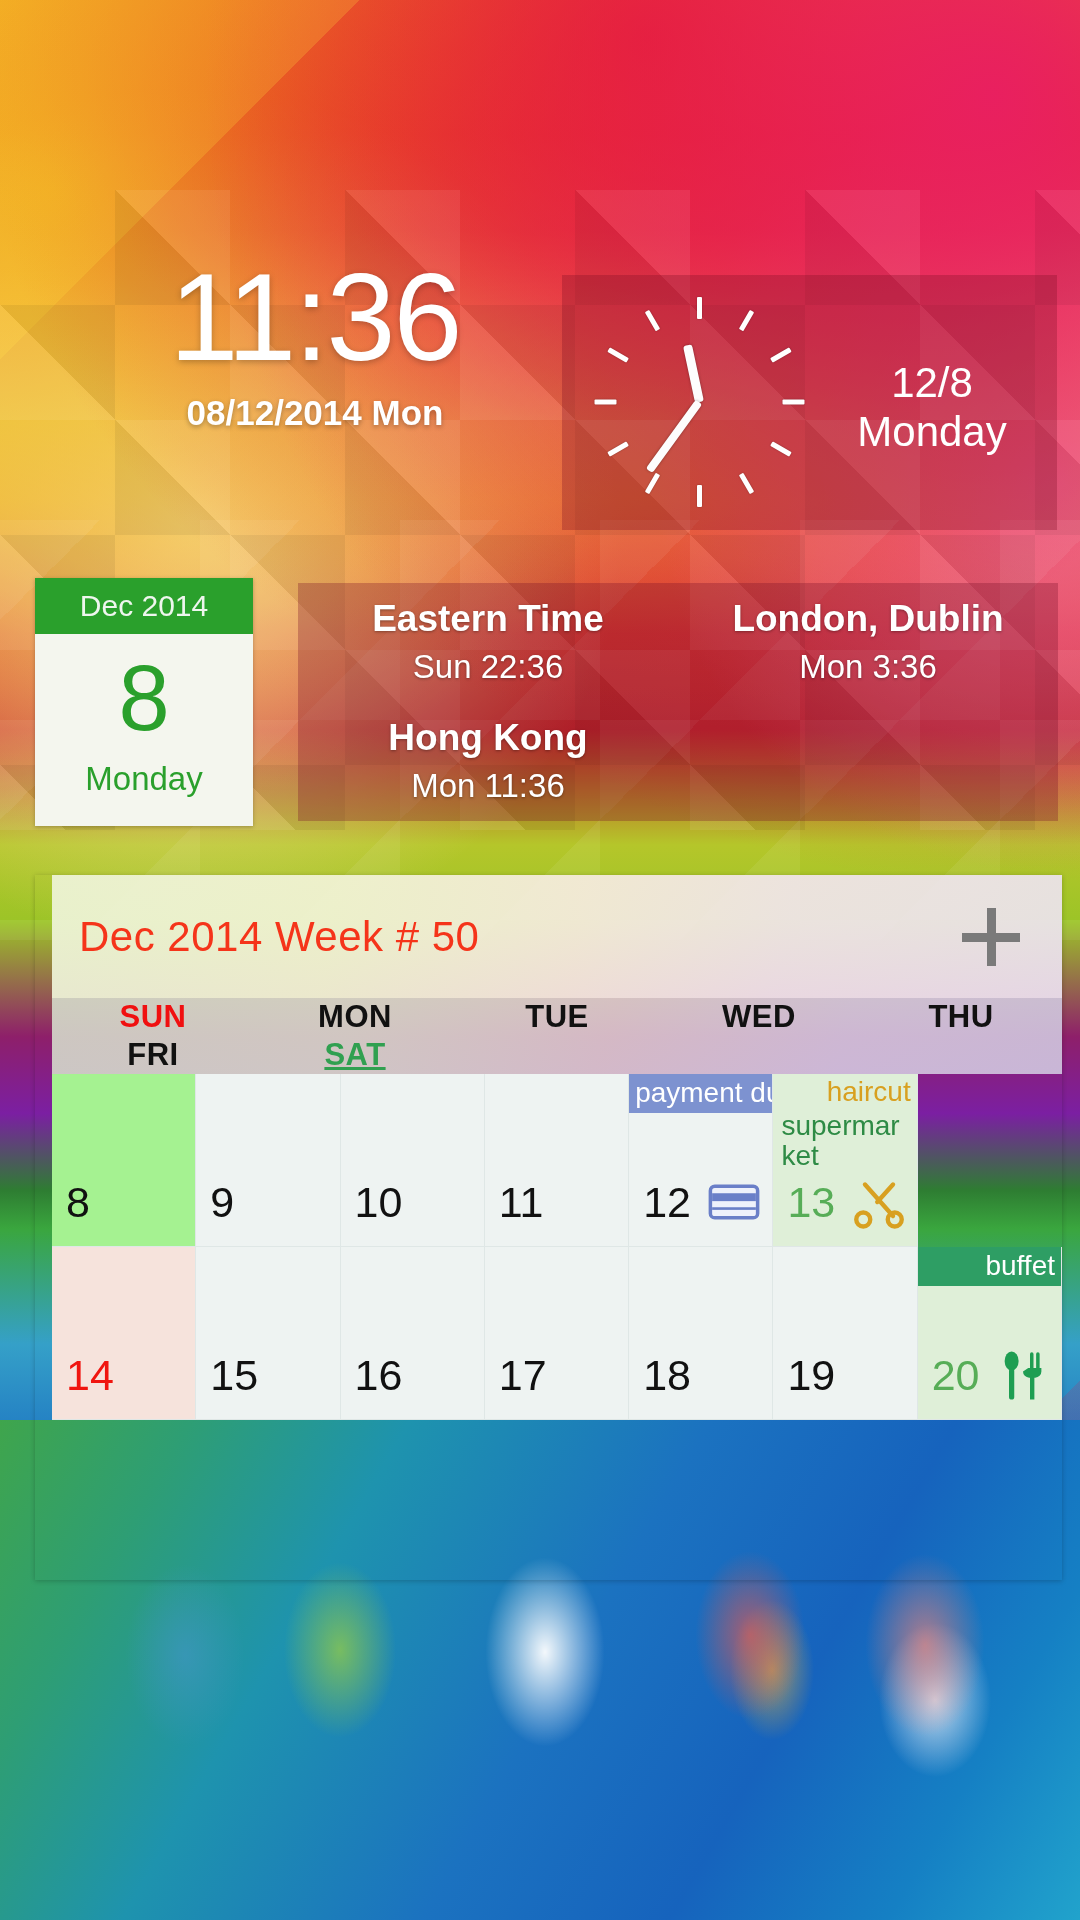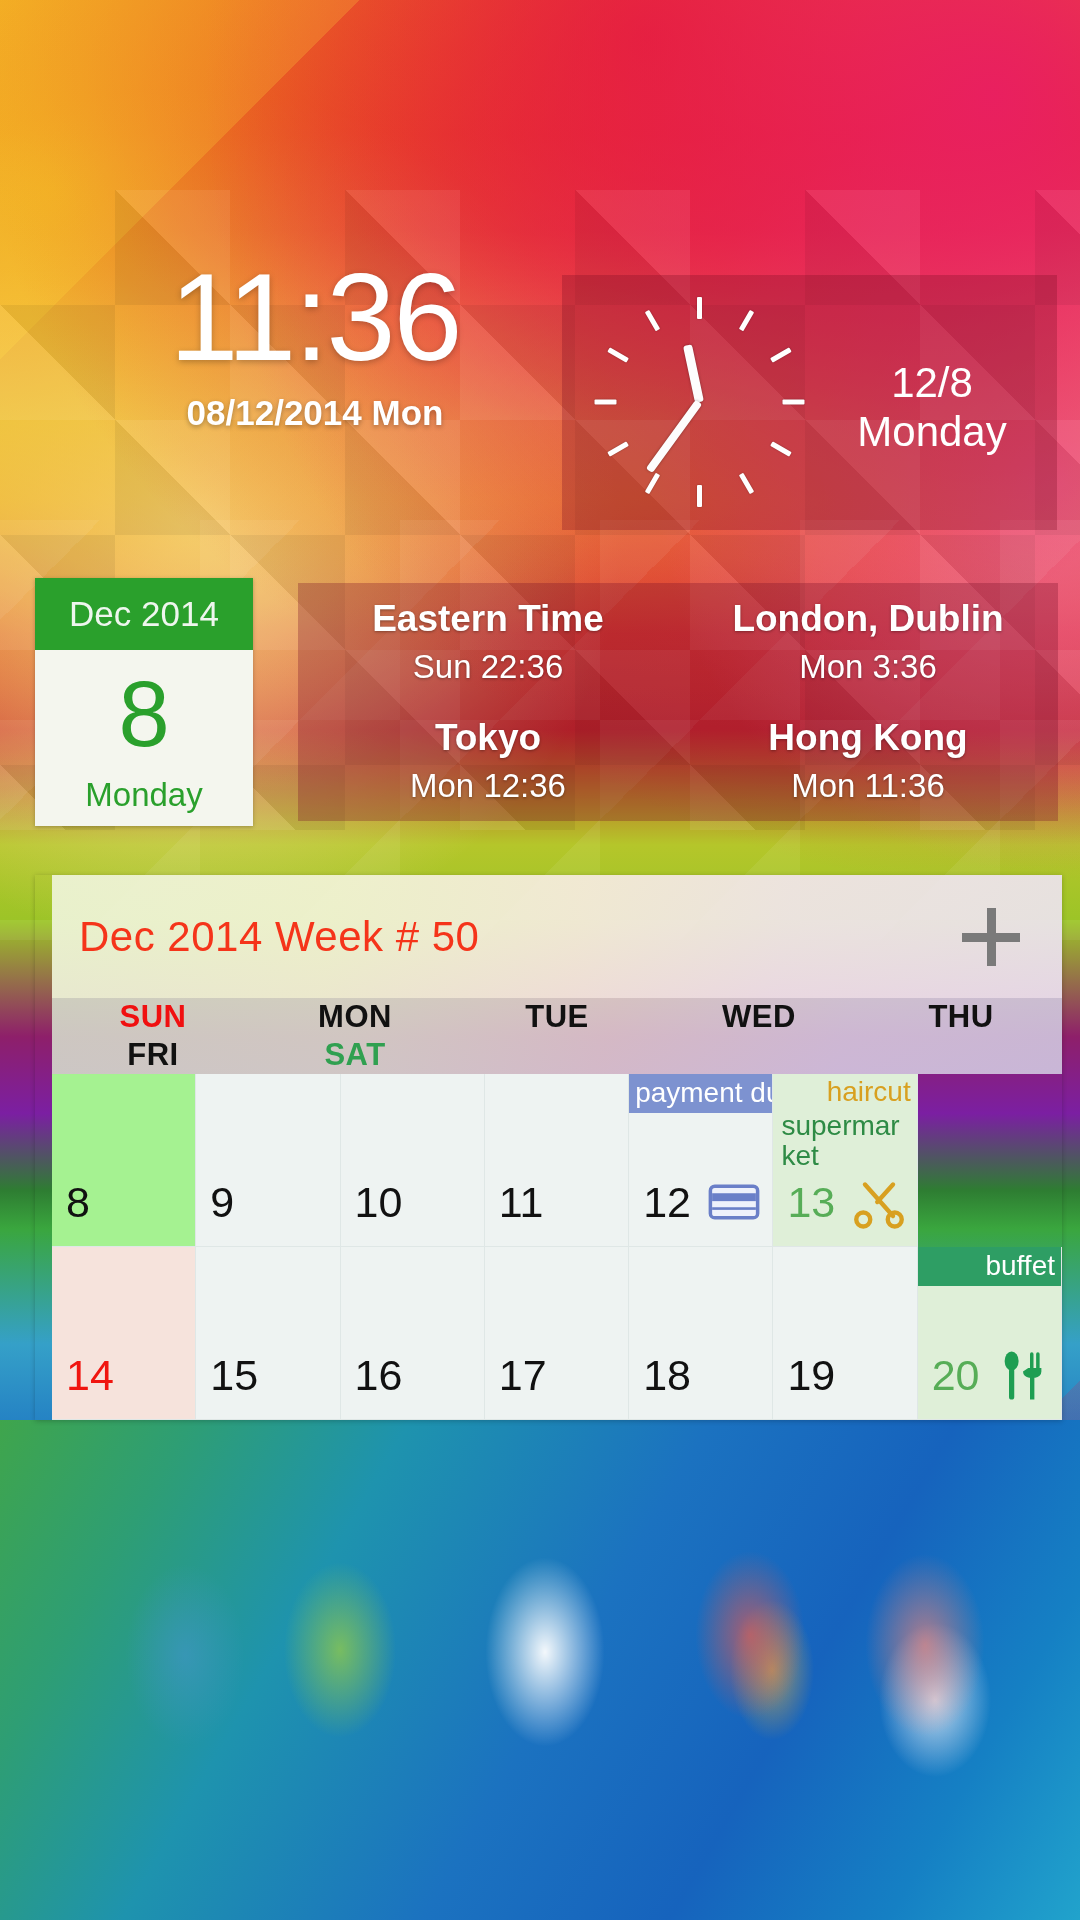--- a/index.html
+++ b/index.html
@@ -126,23 +126,23 @@
   .ad-md  { font-size: 42px; line-height: 1.15; margin-top: 36px; }
   .ad-dow { font-size: 42px; line-height: 1.2; }
 
   
   .date-widget {
     position: absolute; left: 35px; top: 578px; width: 218px; height: 248px;
     background: #f4f6ee;
     box-shadow: 0 1px 4px rgba(0,0,0,.25);
   }
   .dw-head {
-    height: 72px; background: #2aa02c;
+    height: 56px; background: #2aa02c;
     display: flex; align-items: center; justify-content: center;
-    color: #eef6ee; font-size: 35px;
+    color: #eef6ee; font-size: 30px;
   }
   .dw-day {
     margin-top: 18px;
     text-align: center; color: #2aa02c;
     font-size: 92px; line-height: 1; font-weight: 400;
   }
   .dw-dow {
     margin-top: 16px; text-align: center;
     color: #2aa02c; font-size: 33px;
   }
@@ -157,21 +157,21 @@
     align-items: center;
   }
   .wc-cell { text-align: center; color: #ffffff; padding: 4px 0; }
   .wc-city { font-size: 37px; font-weight: bold; line-height: 1.25;
              text-shadow: 0 1px 3px rgba(0,0,0,.35); }
   .wc-time { font-size: 33px; line-height: 1.3; margin-top: 4px;
              text-shadow: 0 1px 3px rgba(0,0,0,.35); }
 
   
   .cal-widget {
-    position: absolute; left: 35px; top: 875px; width: 1010px; height: 545px;
+    position: absolute; left: 35px; top: 875px; width: 1010px; height: 705px;
     box-shadow: 0 1px 5px rgba(0,0,0,.22);
     overflow: hidden;
     padding-left: 17px;
   }
   .cal-header {
     position: relative; height: 123px;
     background: linear-gradient(100deg,
       rgba(238,244,216,.93) 0%, rgba(242,243,214,.93) 28%,
       rgba(248,236,228,.9) 52%, rgba(243,230,240,.9) 72%,
       rgba(238,228,243,.9) 100%);
@@ -198,21 +198,21 @@
       rgba(226,214,214,.84) 55%, rgba(216,208,228,.86) 78%,
       rgba(210,203,226,.88) 100%);
     display: grid; grid-template-columns: repeat(5, 1fr);
     align-items: center;
   }
   .dow-cell {
     text-align: center; font-size: 31px; font-weight: bold;
     color: #111111; letter-spacing: .5px;
   }
   .dow-sun { color: #f01010; }
-  .dow-sat { color: #30a050; }
+  .dow-sat { color: #30a050; text-decoration: underline; }
 
   .cal-grid {
     height: 346px;
     display: grid;
     grid-template-rows: 1fr 1fr;
   }
   .cal-row {
     display: grid; grid-template-columns: repeat(7, 1fr);
   }
   .cal-cell {
@@ -302,24 +302,20 @@
   <div class="world-widget">
     <div class="wc-cell">
       <div class="wc-city">Eastern Time</div>
       <div class="wc-time">Sun 22:36</div>
     </div>
     <div class="wc-cell">
       <div class="wc-city">London, Dublin</div>
       <div class="wc-time">Mon 3:36</div>
     </div>
     <div class="wc-cell">
-      <div class="wc-city">Tokyo</div>
-      <div class="wc-time">Mon 12:36</div>
-    </div>
-    <div class="wc-cell">
       <div class="wc-city">Hong Kong</div>
       <div class="wc-time">Mon 11:36</div>
     </div>
   </div>
 
   <div class="cal-widget">
     <div class="cal-header">
       <div class="cal-title">Dec 2014 Week # 50</div>
       <div class="cal-add"></div>
     </div>

